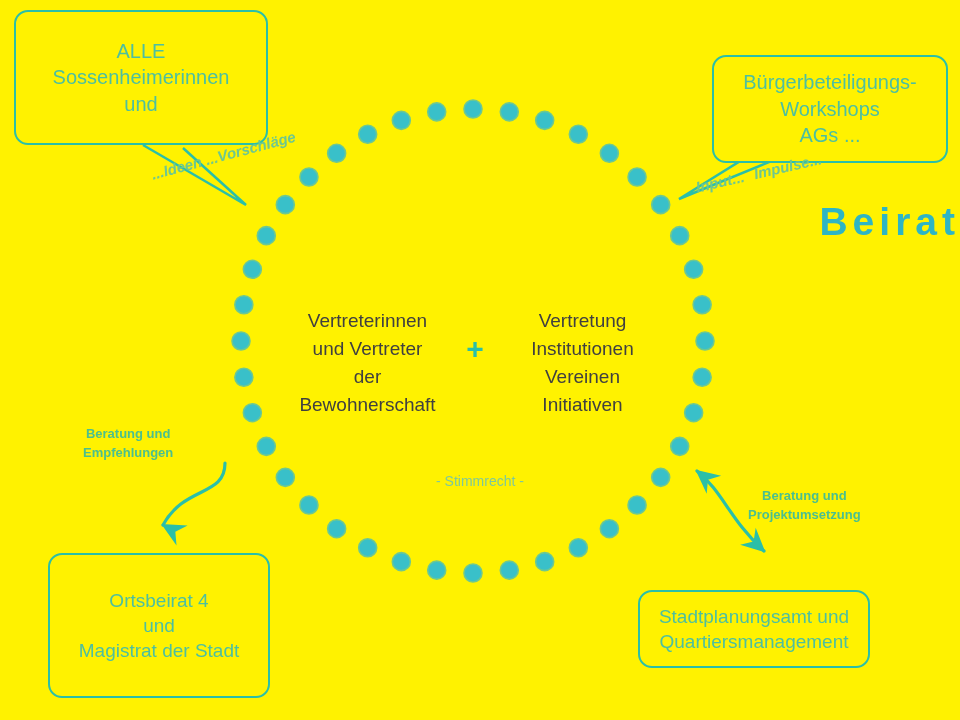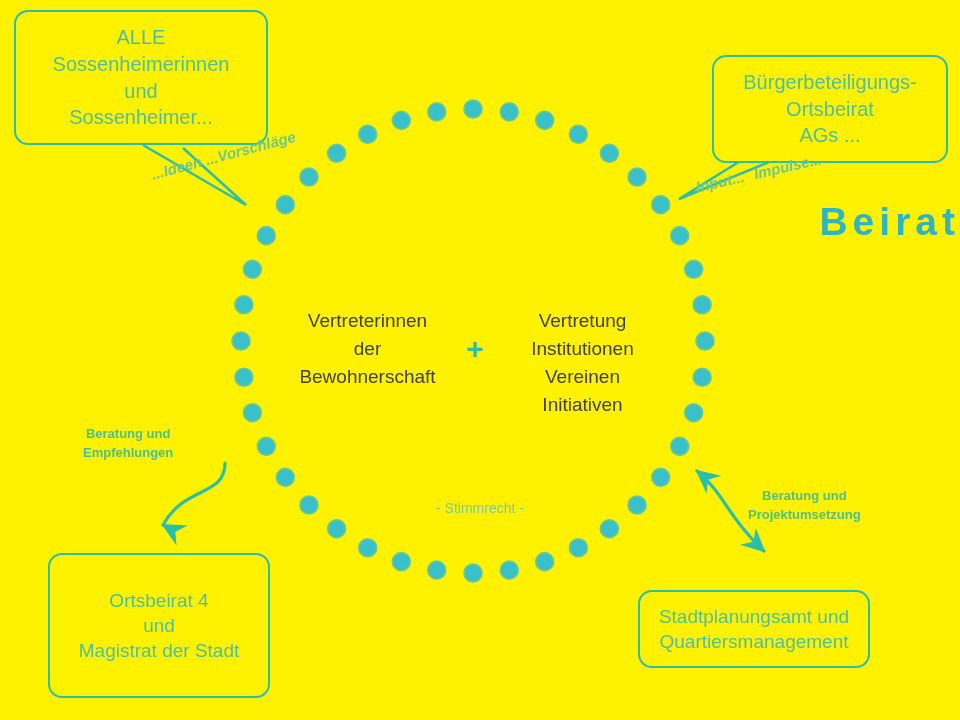--- a/index.html
+++ b/index.html
@@ -95,21 +95,21 @@
     width: 40px;
     text-align: center;
     color: #2BBFA8;
     font-size: 30px;
     font-weight: bold;
     line-height: 1;
     margin-top: 27px;
   }
   #stimmrecht {
     position: absolute;
-    left: 0; top: 500px; width: 960px;
+    left: 0; top: 473px; width: 960px;
     text-align: center;
     color: #7EC89B;
     font-size: 14px;
     z-index: 5;
   }
 
   
   .tail-note {
     position: absolute;
     color: #6EC78F;
@@ -215,43 +215,43 @@
 
     <path d="M 225 463 C 225 497 185 485 163 525" fill="none" stroke="#2BBFA8" stroke-width="3.2" stroke-linecap="round" marker-end="url(#ah-down)"></path>
 
     <path d="M 697 471 C 723 492 730 520 764 551" fill="none" stroke="#2BBFA8" stroke-width="3.2" stroke-linecap="round" marker-end="url(#ah-generic)" marker-start="url(#ah-generic-start)"></path>
   </svg>
 
   <div class="bubble" id="bubble-citizens">
     <span class="line">ALLE</span>
     <span class="line">Sossenheimerinnen</span>
     <span class="line">und</span>
-    <span class="line">Sossenheimer...</span>
   </div>
 
   <div class="bubble" id="bubble-workshops">
     <span class="line">Bürgerbeteiligungs-</span>
-    <span class="line">Ortsbeirat</span>
+    <span class="line">Workshops</span>
     <span class="line">AGs ...</span>
   </div>
 
   <div class="tail-note" id="note-ideen">
     <span class="line">...Ideen</span>
     <span class="line">...Vorschläge</span>
   </div>
   <div class="tail-note" id="note-input">
     <span class="line">Input...</span>
     <span class="line">Impulse...</span>
   </div>
 
   <div id="center-title">Beirat</div>
 
   <div id="center-cols">
     <div class="center-col">
       <span class="line">Vertreterinnen</span>
+      <span class="line">und Vertreter</span>
       <span class="line">der</span>
       <span class="line">Bewohnerschaft</span>
     </div>
     <div id="plus-sign">+</div>
     <div class="center-col">
       <span class="line">Vertretung</span>
       <span class="line">Institutionen</span>
       <span class="line">Vereinen</span>
       <span class="line">Initiativen</span>
     </div>

